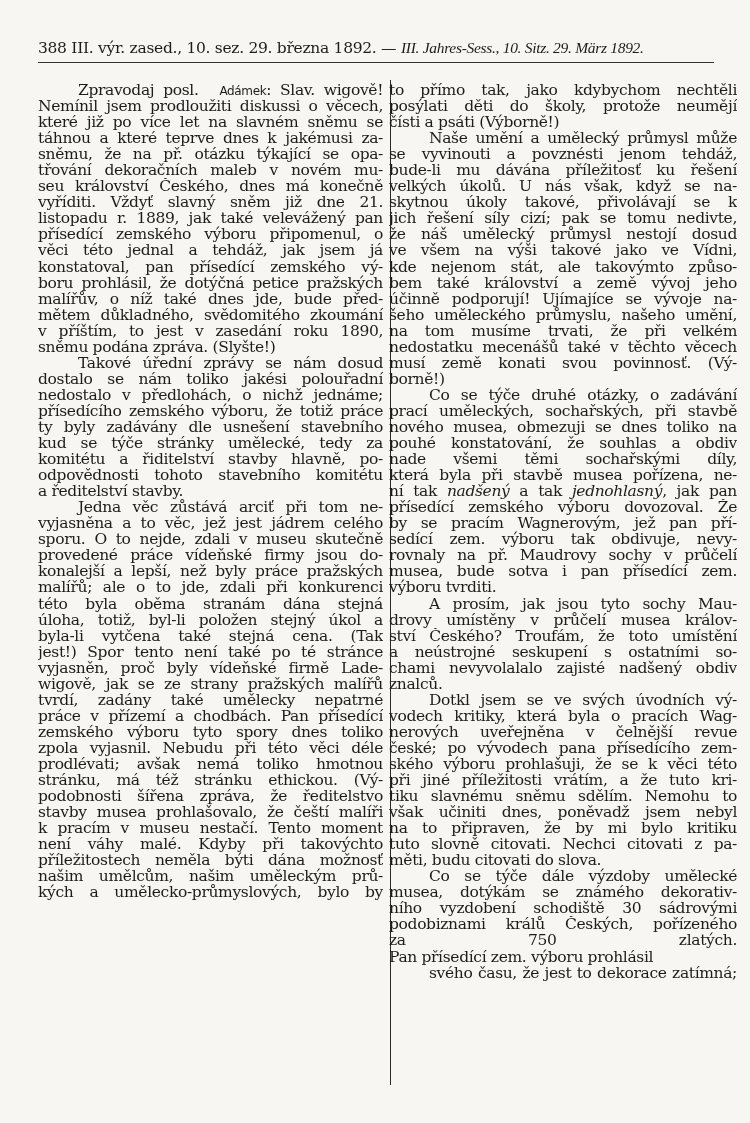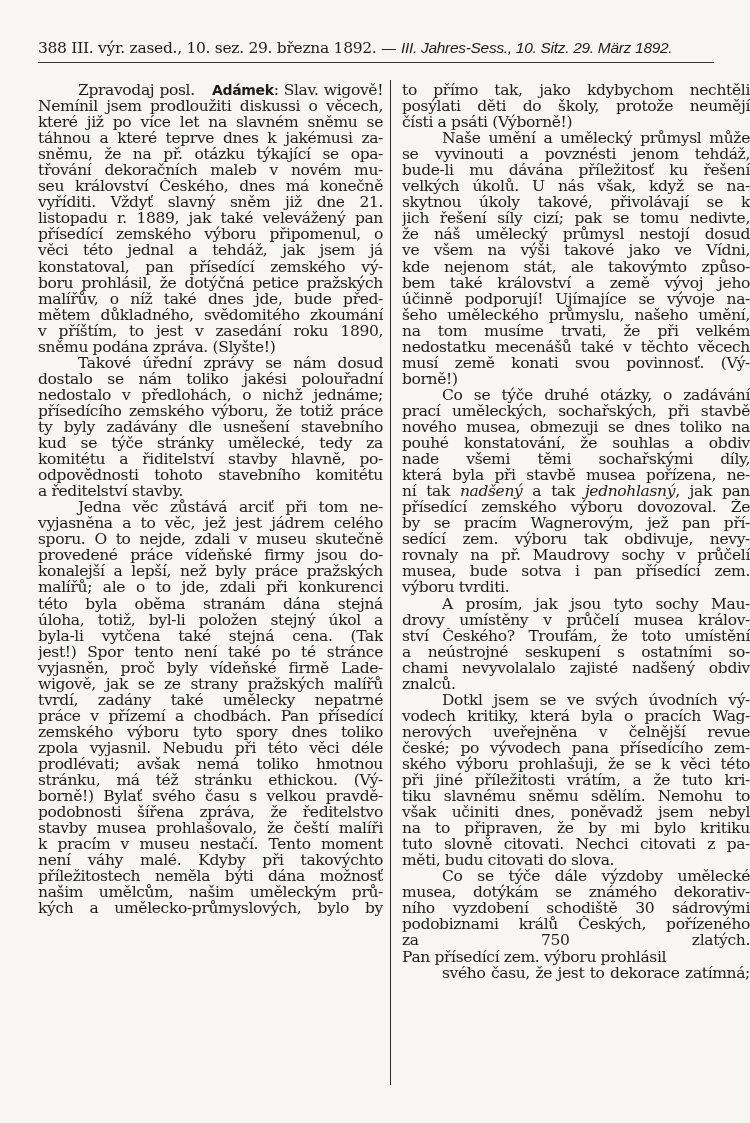--- a/index.html
+++ b/index.html
@@ -8,40 +8,40 @@
     background: #f7f6f2;
     color: #1c1c1c;
     font-family: "DejaVu Serif", "Liberation Serif", serif;
     position: relative;
   }
   .header {
     position: absolute; left: 38px; top: 38px; width: 714px;
     font-size: 15.5px; line-height: 20px; white-space: nowrap;
     letter-spacing: -0.3px;
   }
-  .header .fraktur { font-family: Liberation Sans, sans-serif; font-style: italic; }
+  .header .fraktur { font-family: Liberation Serif, serif; font-style: italic; }
   .header-rule {
     position: absolute; left: 38px; top: 62px; width: 676px; height: 0;
     border-top: 1.5px solid #333;
   }
   .col {
     position: absolute; top: 82px;
     font-size: 15.5px; line-height: 16.05px;
     letter-spacing: -0.35px;
   }
   .col-left { left: 38px; width: 345px; }
-  .col-right { left: 402px; width: 348px; }
+  .col-right { left: 389px; width: 348px; }
   .divider {
     position: absolute; left: 390px; top: 80px; height: 1005px; width: 0;
     border-left: 1.5px solid #2a2a2a;
   }
   .line { display: block; white-space: nowrap; text-align: justify; text-align-last: justify; height: 16.05px; overflow: hidden; }
   .line.last { text-align-last: left; }
   .line.indent { padding-left: 40px; }
-  .b { font-weight: bold; font-family: "DejaVu Sans", sans-serif; font-size: 14px; margin-left: 12px; }
+  .b { font-weight: normal; font-family: "DejaVu Sans", sans-serif; font-size: 12px; margin-left: 12px; }
   .i { font-style: italic; }
 </style>
 </head>
 <body>
 
 <div class="header">
   <span>388</span>
   <span>III. výr. zased., 10. sez. 29. března 1892.</span>
   <span>—</span>
   <span class="fraktur">III. Jahres-Sess., 10. Sitz. 29. März 1892.</span>
@@ -87,21 +87,20 @@
       <span class="line">byla-li vytčena také stejná cena. (Tak</span>
       <span class="line">jest!) Spor tento není také po té stránce</span>
       <span class="line">vyjasněn, proč byly vídeňské firmě Lade-</span>
       <span class="line">wigově, jak se ze strany pražských malířů</span>
       <span class="line">tvrdí, zadány také umělecky nepatrné</span>
       <span class="line">práce v přízemí a chodbách. Pan přísedící</span>
       <span class="line">zemského výboru tyto spory dnes toliko</span>
       <span class="line">zpola vyjasnil. Nebudu při této věci déle</span>
       <span class="line">prodlévati; avšak nemá toliko hmotnou</span>
       <span class="line">stránku, má též stránku ethickou. (Vý-</span>
-      <span class="line">borně!) Bylať svého času s velkou pravdě-</span>
       <span class="line">podobnosti šířena zpráva, že ředitelstvo</span>
       <span class="line">stavby musea prohlašovalo, že čeští malíři</span>
       <span class="line">k pracím v museu nestačí. Tento moment</span>
       <span class="line">není váhy malé. Kdyby při takovýchto</span>
       <span class="line">příležitostech neměla býti dána možnosť</span>
       <span class="line">našim umělcům, našim uměleckým prů-</span>
       <span class="line">kých a umělecko-průmyslových, bylo by</span>
     </div>
 </div>
 

